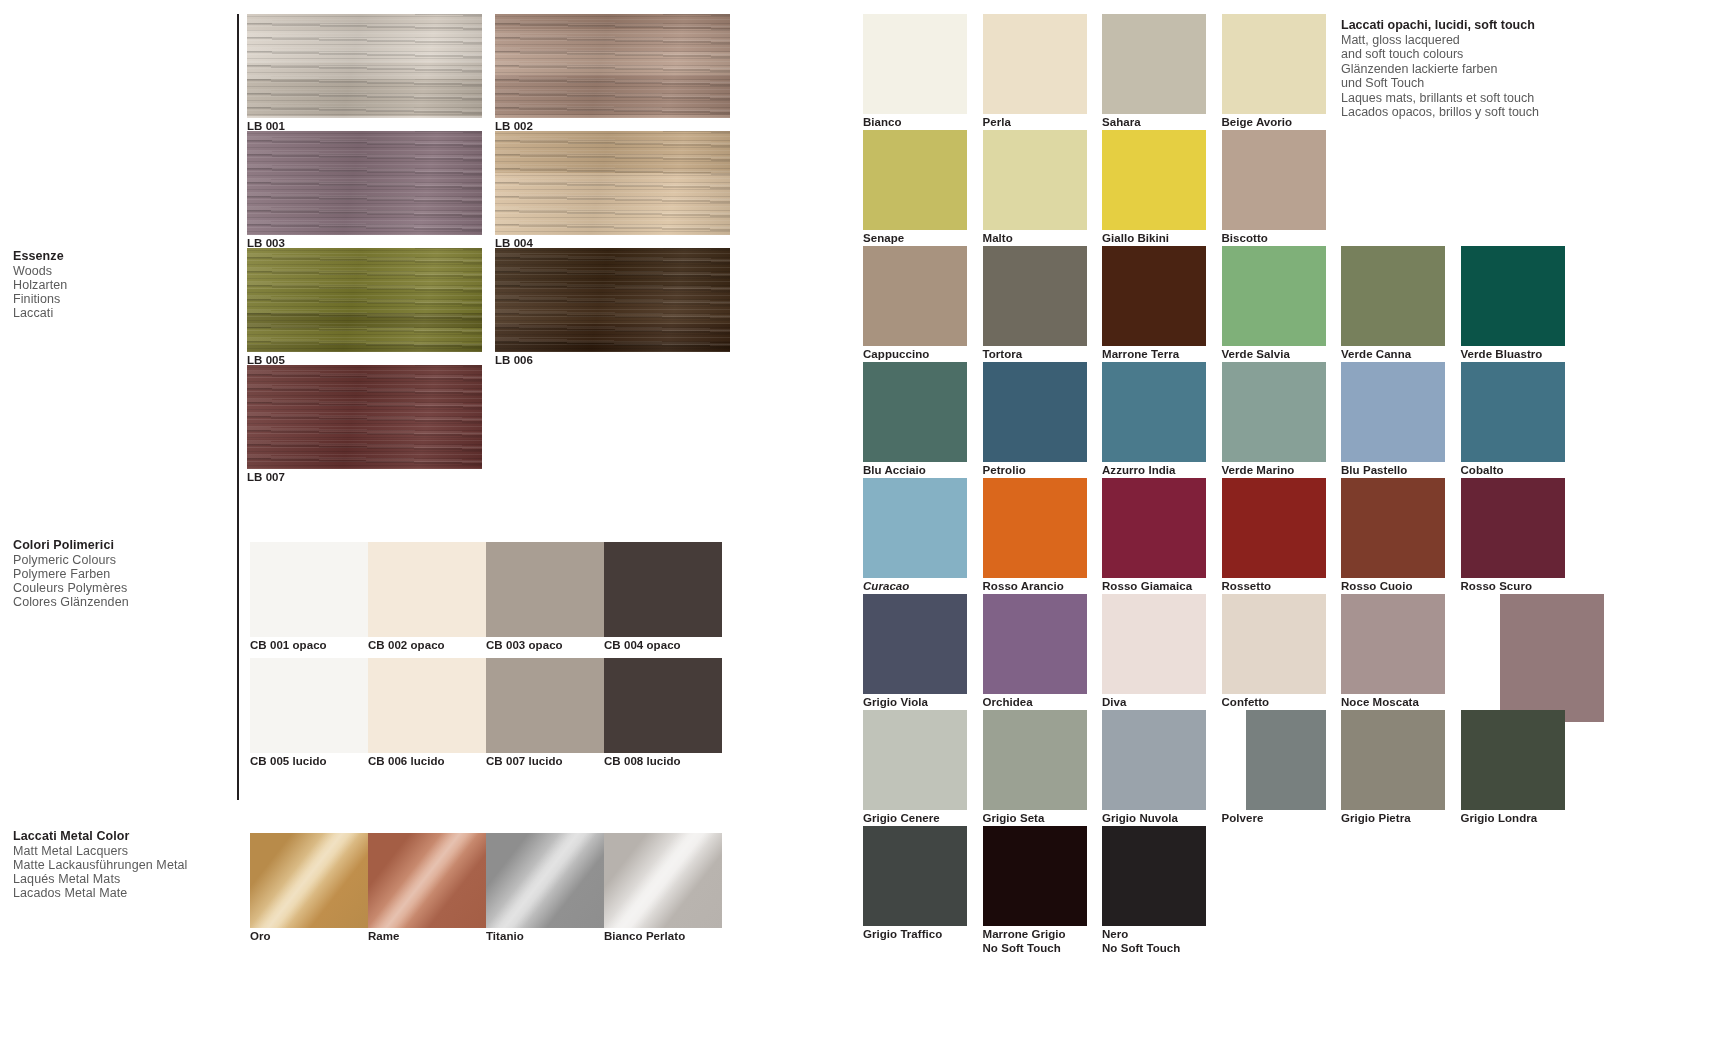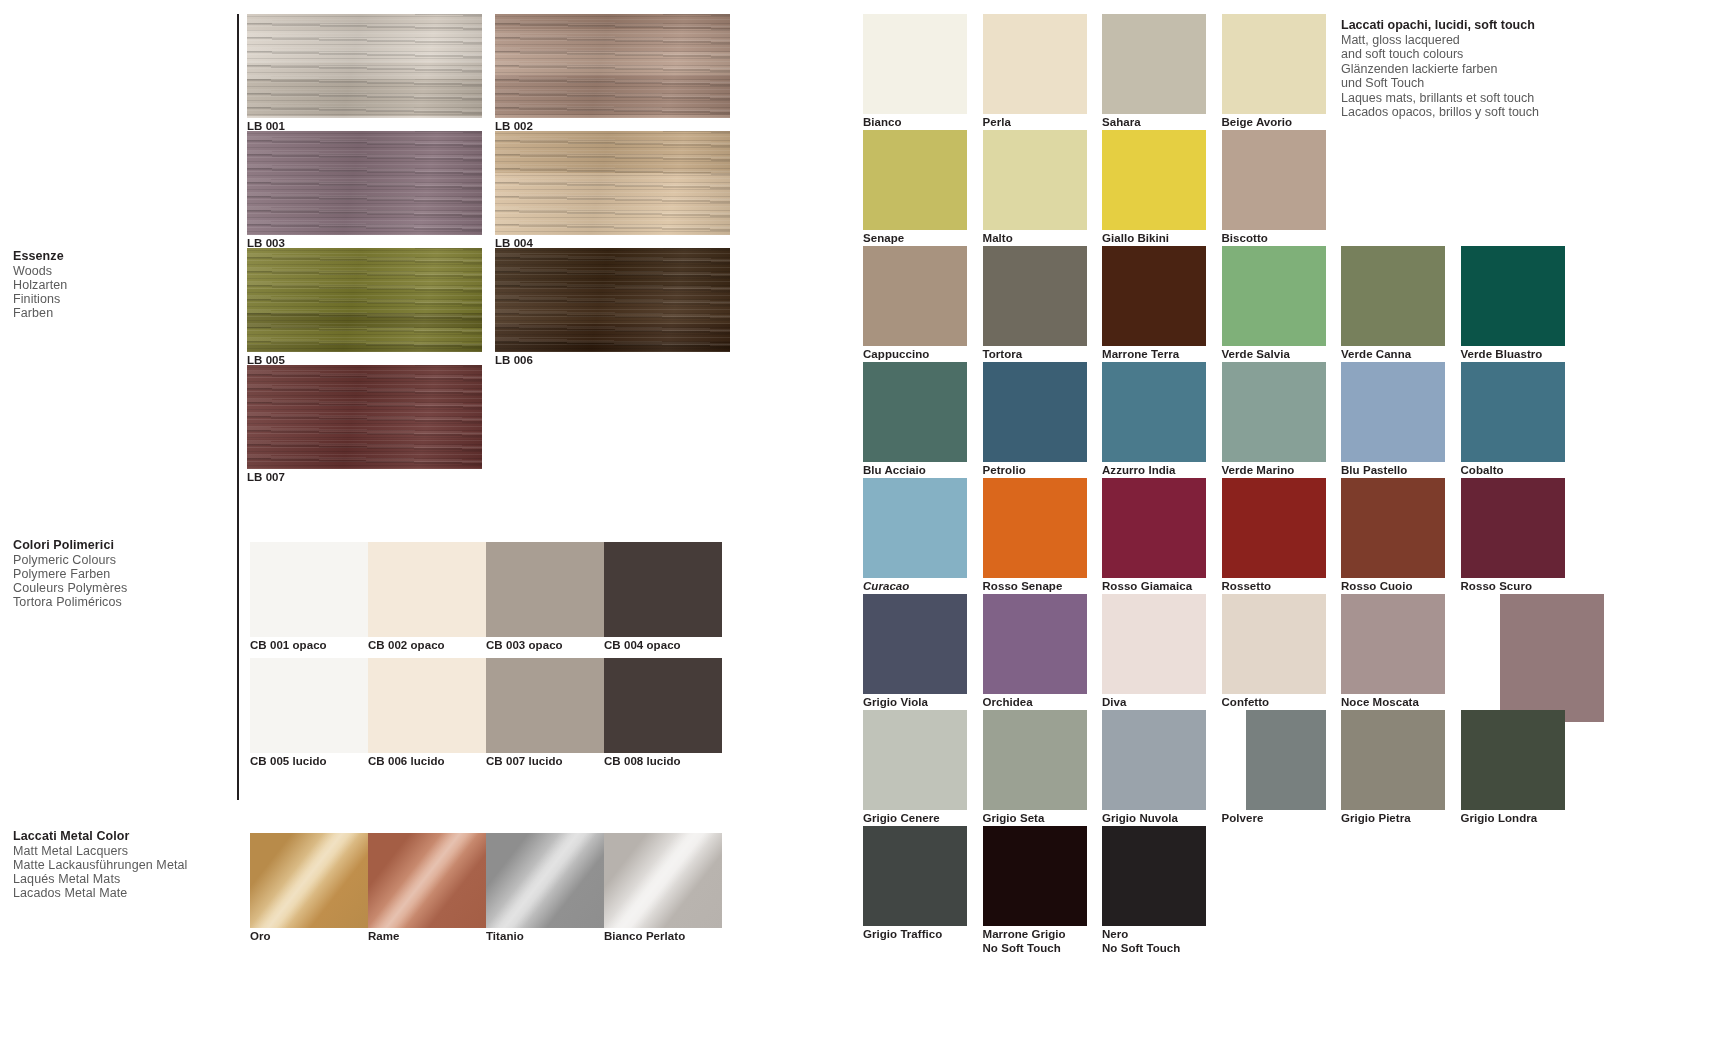--- a/index.html
+++ b/index.html
@@ -61,29 +61,29 @@
   }
 </style>
 </head>
 <body>
 
 <div class="caption-block" style="top:249px;">
   <div class="caption-title">Essenze</div>
   <div class="caption-line">Woods</div>
   <div class="caption-line">Holzarten</div>
   <div class="caption-line">Finitions</div>
-  <div class="caption-line">Farben</div>
+  <div class="caption-line">Laccati</div>
 </div>
 
 <div class="caption-block" style="top:538px;">
   <div class="caption-title">Colori Polimerici</div>
   <div class="caption-line">Polymeric Colours</div>
   <div class="caption-line">Polymere Farben</div>
   <div class="caption-line">Couleurs Polymères</div>
-  <div class="caption-line">Tortora Poliméricos</div>
+  <div class="caption-line">Colores Glänzenden</div>
 </div>
 
 <div class="caption-block" style="top:829px;">
   <div class="caption-title">Laccati Metal Color</div>
   <div class="caption-line">Matt Metal Lacquers</div>
   <div class="caption-line">Matte Lackausführungen Metal</div>
   <div class="caption-line">Laqués Metal Mats</div>
   <div class="caption-line">Lacados Metal Mate</div>
 </div>
 
@@ -330,21 +330,21 @@
     <div class="cell" style="left: 1460.5px; top: 362px; width: 104px; height: 100px;">
       <div class="chip" style="background: rgb(65, 114, 133);"></div>
       <div class="chip-label">Cobalto</div>
     </div>
     <div class="cell" style="left: 863px; top: 478px; width: 104px; height: 100px; font-style: italic;">
       <div class="chip" style="background: rgb(133, 177, 196);"></div>
       <div class="chip-label">Curacao</div>
     </div>
     <div class="cell" style="left: 982.5px; top: 478px; width: 104px; height: 100px;">
       <div class="chip" style="background: rgb(218, 103, 28);"></div>
-      <div class="chip-label">Rosso Senape</div>
+      <div class="chip-label">Rosso Arancio</div>
     </div>
     <div class="cell" style="left: 1102px; top: 478px; width: 104px; height: 100px;">
       <div class="chip" style="background: rgb(128, 32, 58);"></div>
       <div class="chip-label">Rosso Giamaica</div>
     </div>
     <div class="cell" style="left: 1221.5px; top: 478px; width: 104px; height: 100px;">
       <div class="chip" style="background: rgb(139, 34, 29);"></div>
       <div class="chip-label">Rossetto</div>
     </div>
     <div class="cell" style="left: 1341px; top: 478px; width: 104px; height: 100px;">

